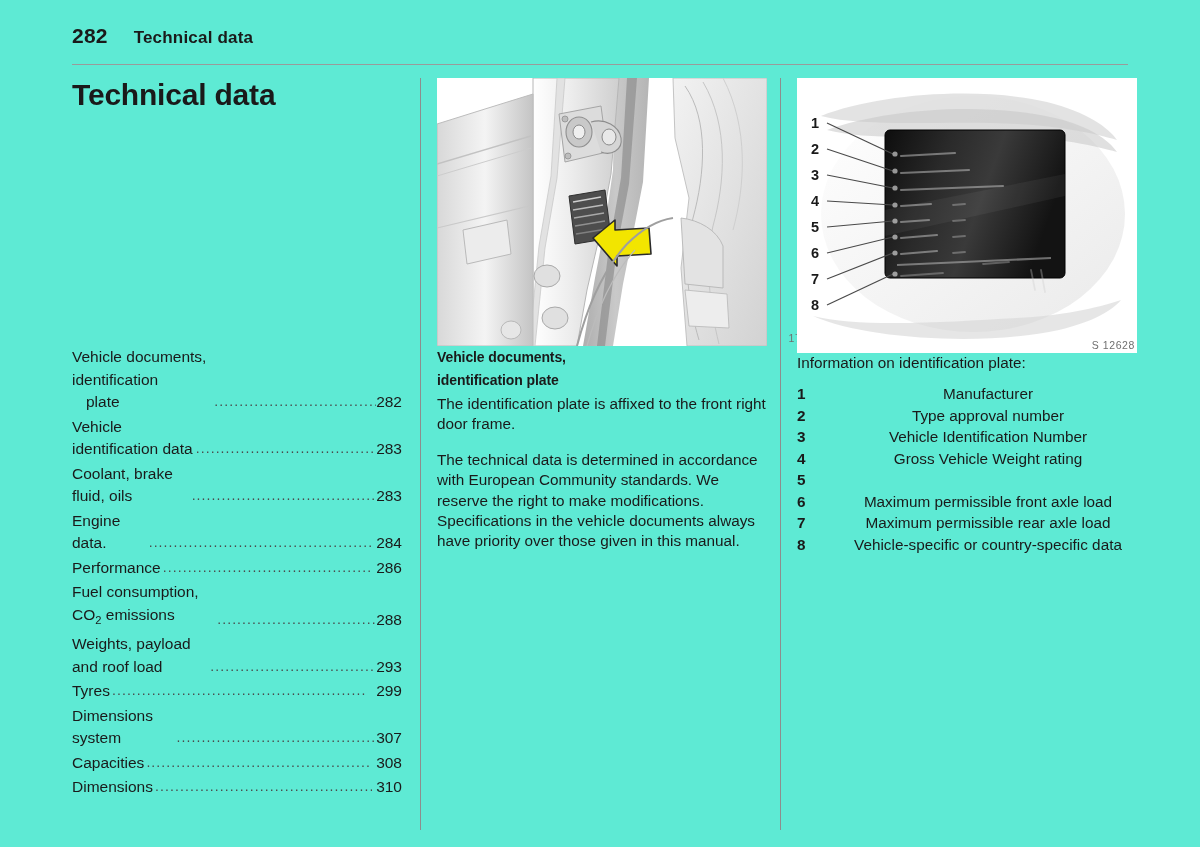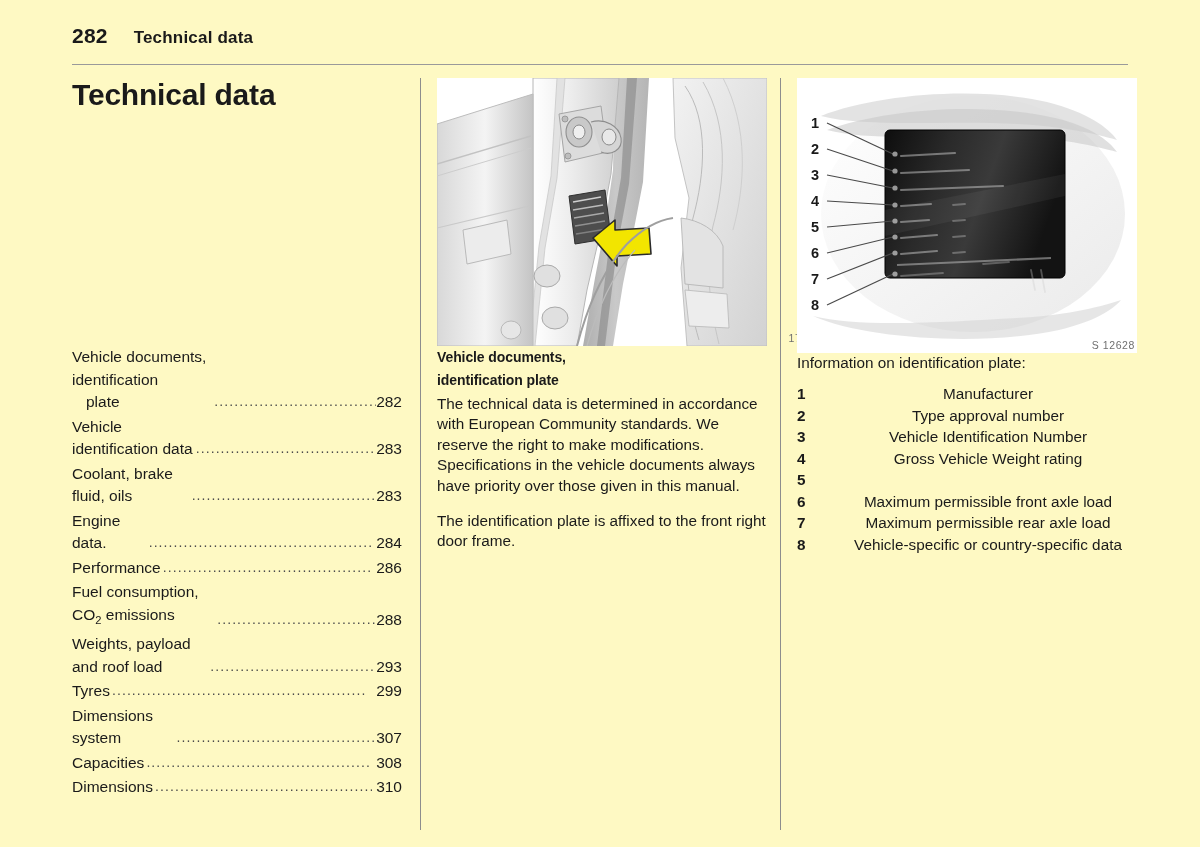--- a/index.html
+++ b/index.html
@@ -11,21 +11,21 @@
     width: 1200px;
     height: 847px;
     position: relative;
     font-family: "Liberation Sans", sans-serif;
     color: #1a1a1a;
     overflow: hidden;
   }
   .page {
     position: absolute;
     inset: 0;
-    background: #fef9c3;
+    background: #5eead4;
     text-decoration: underline;
   }
 
   
   .runhead {
     position: absolute;
     left: 72px;
     top: 24px;
     display: flex;
     align-items: baseline;
@@ -323,22 +323,22 @@
         <path d="M150 268 C160 232 176 196 198 172" fill="none" stroke="#bcbcbc" stroke-width="1.2"></path>
       </svg>
       <div class="fig-caption">17321 T</div>
     </div>
 
     <h2 class="sec-heading">
       <span>Vehicle documents,</span><br>
       <span>identification plate</span>
     </h2>
 
+    <p class="body-p">The identification plate is affixed to the front right door frame.</p>
     <p class="body-p">The technical data is determined in accordance with European Community standards. We reserve the right to make modifications. Specifications in the vehicle documents always have priority over those given in this manual.</p>
-    <p class="body-p">The identification plate is affixed to the front right door frame.</p>
   </div>
 
   <div class="col3">
 
     <div class="fig3">
       <svg width="340" height="275" viewBox="0 0 340 275" aria-hidden="true">
         <defs>
           <linearGradient id="plateg" x1="0" y1="0" x2="1" y2="0.3">
             <stop offset="0%" stop-color="#0d0d0d"></stop>
             <stop offset="35%" stop-color="#2a2a2a"></stop>

